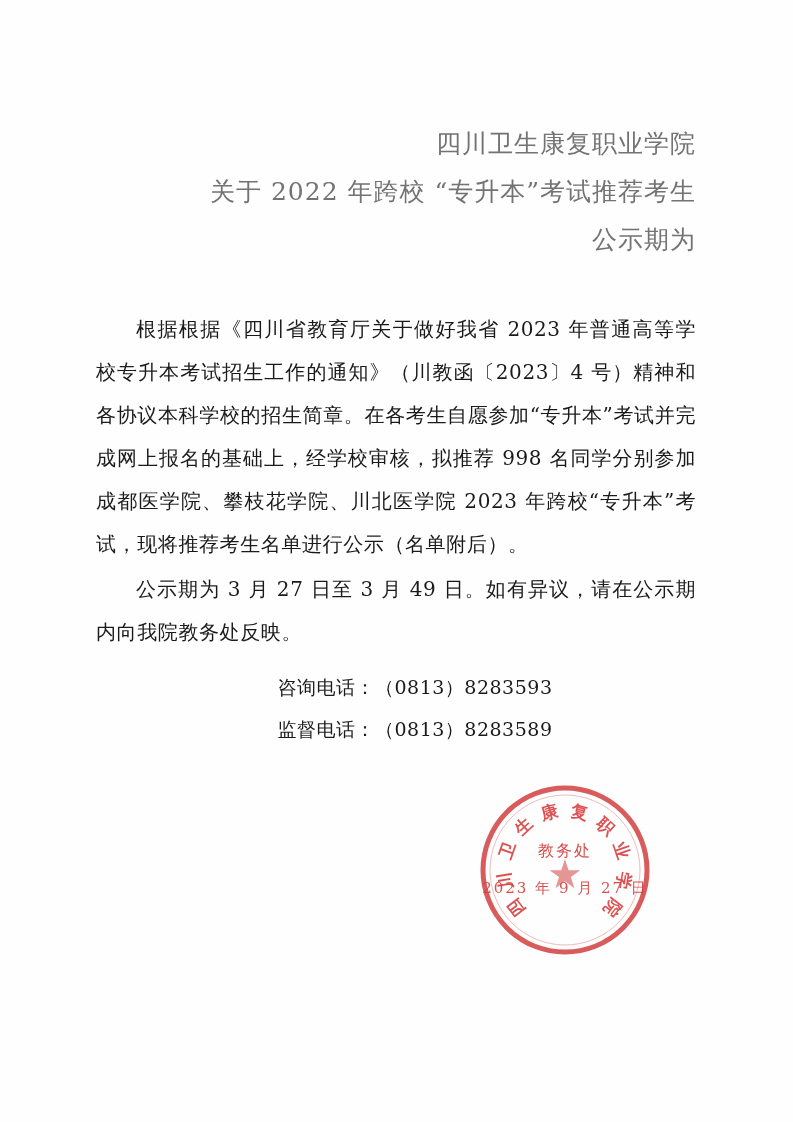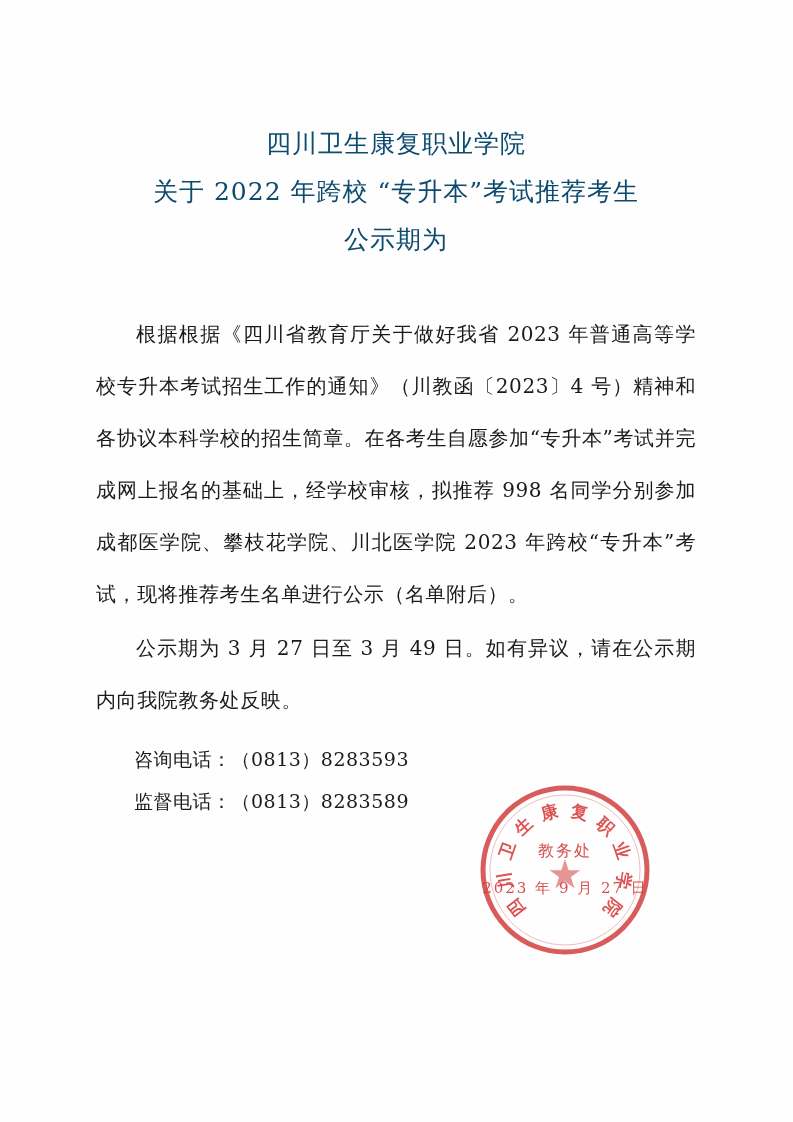--- a/index.html
+++ b/index.html
@@ -27,46 +27,48 @@
     width: 600px;
   }
   .title-block {
     text-align: center;
     margin-bottom: 44px;
   }
   .title-line {
     font-size: 25px;
     line-height: 48px;
     letter-spacing: 1px;
-    color: #0c4a6e;
+    color: #737373;
     white-space: pre;
+    text-align: right;
   }
   .title-line-1 { font-size: 25px; }
   .title-line-2 { font-size: 25px; }
   .title-line-3 { font-size: 25px; }
 
   .para {
     font-size: 20px;
-    line-height: 52px;
+    line-height: 43px;
     text-align: justify;
     text-indent: 2em;
     letter-spacing: 0.6px;
     color: #1a1a1a;
     margin: 0 0 2px 0;
   }
   .para-tight {
     margin-bottom: 0;
   }
   .contact {
     font-size: 19px;
     line-height: 42px;
     text-indent: 2em;
     letter-spacing: 0.5px;
     color: #1a1a1a;
     margin: 0;
+    text-align: center;
   }
   .contact-first { margin-top: 12px; }
 
   
   .seal {
     position: absolute;
     left: 470px;
     top: 775px;
     width: 190px;
     height: 190px;

